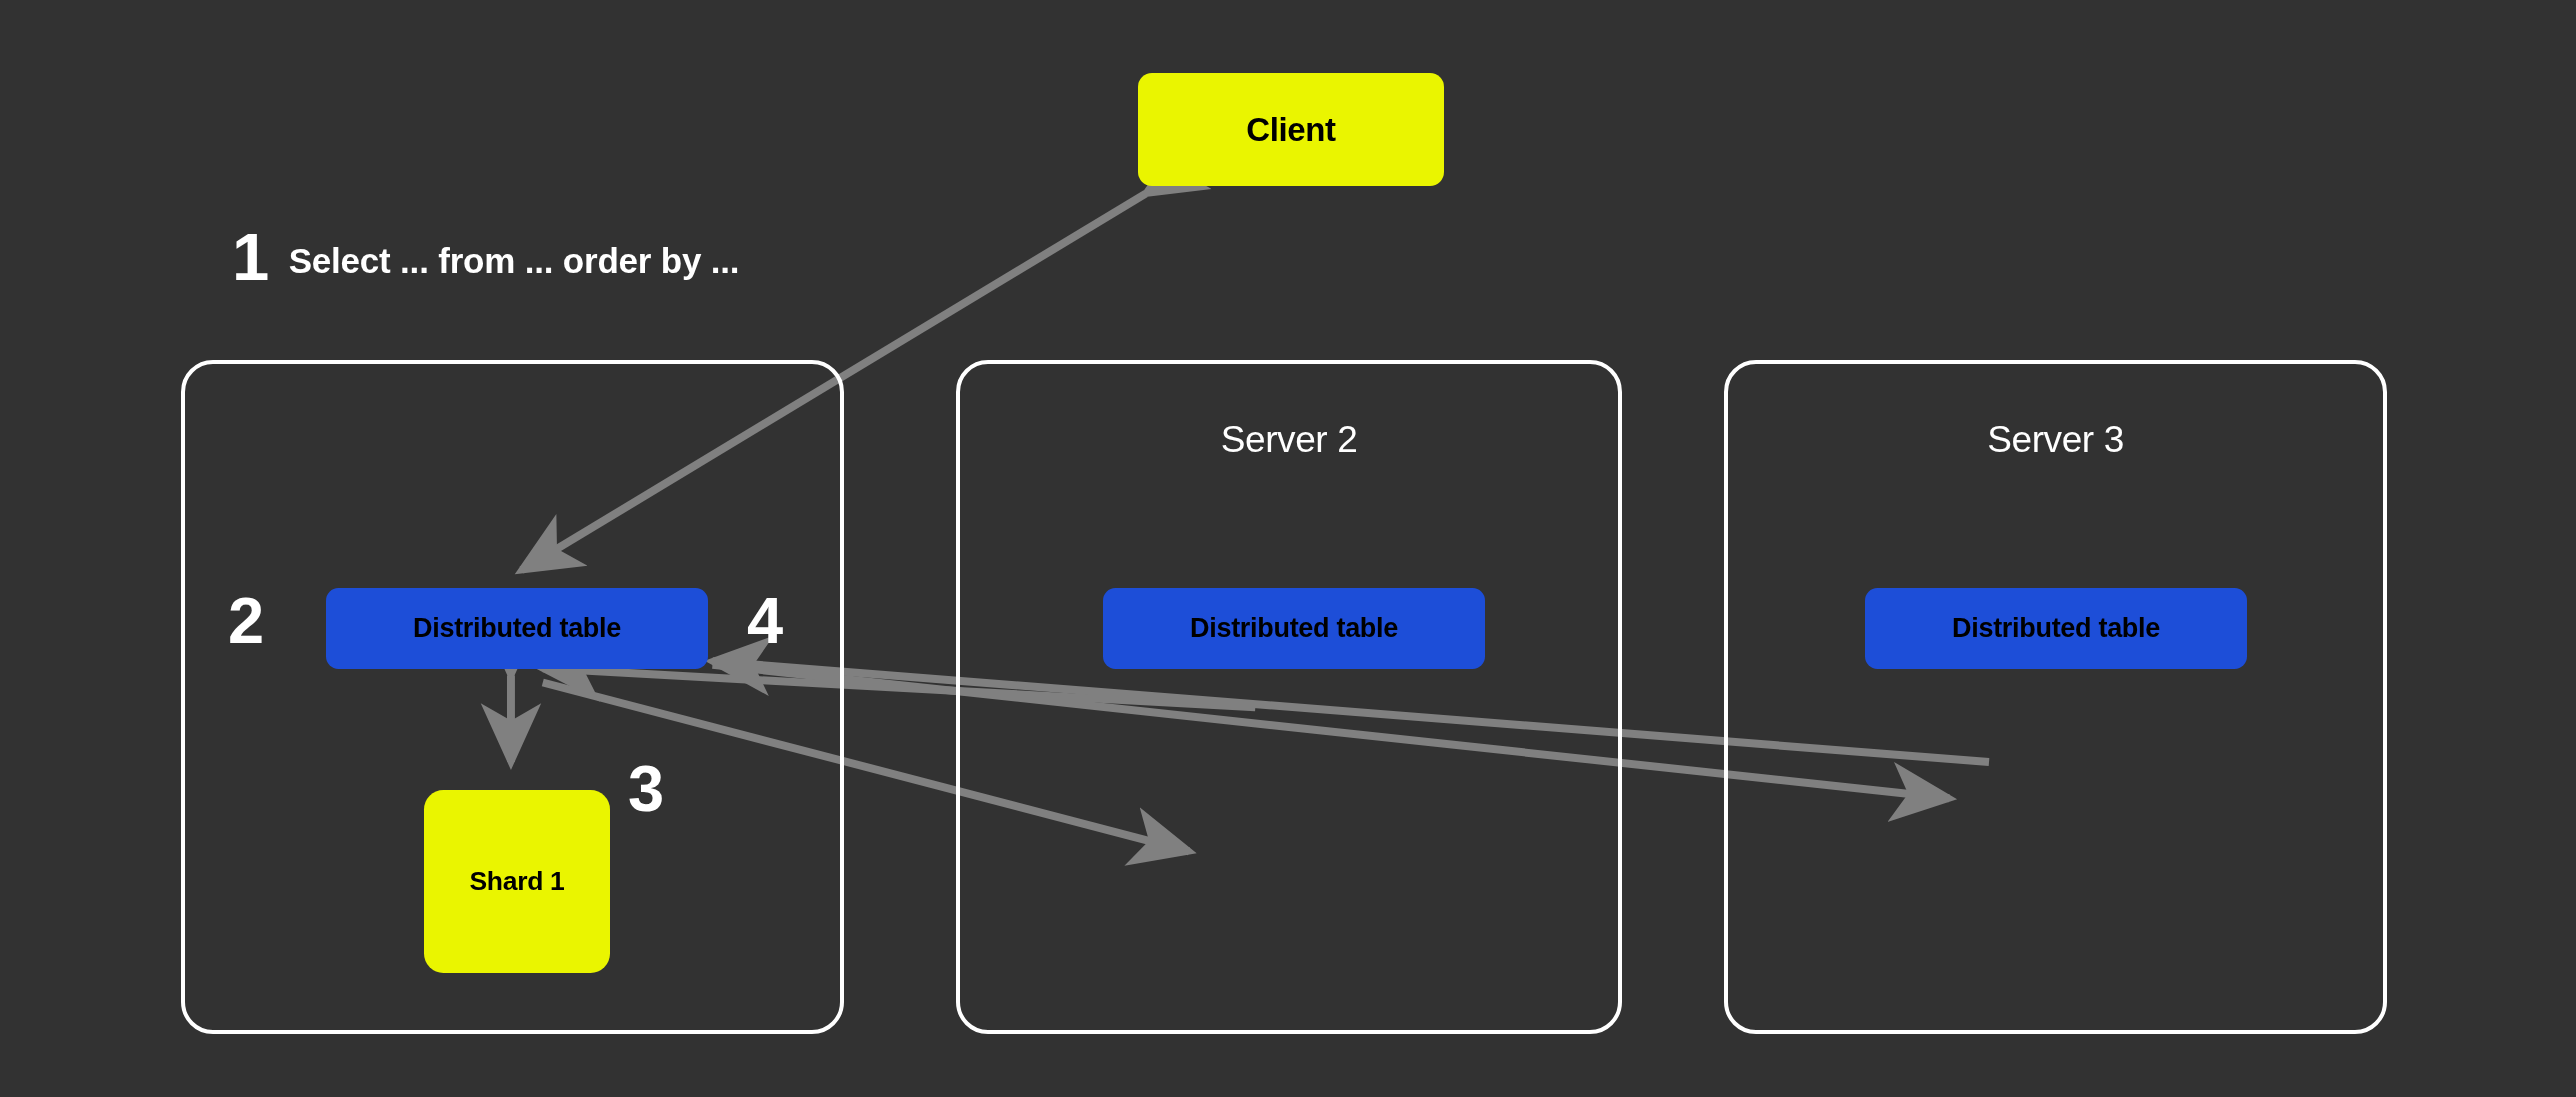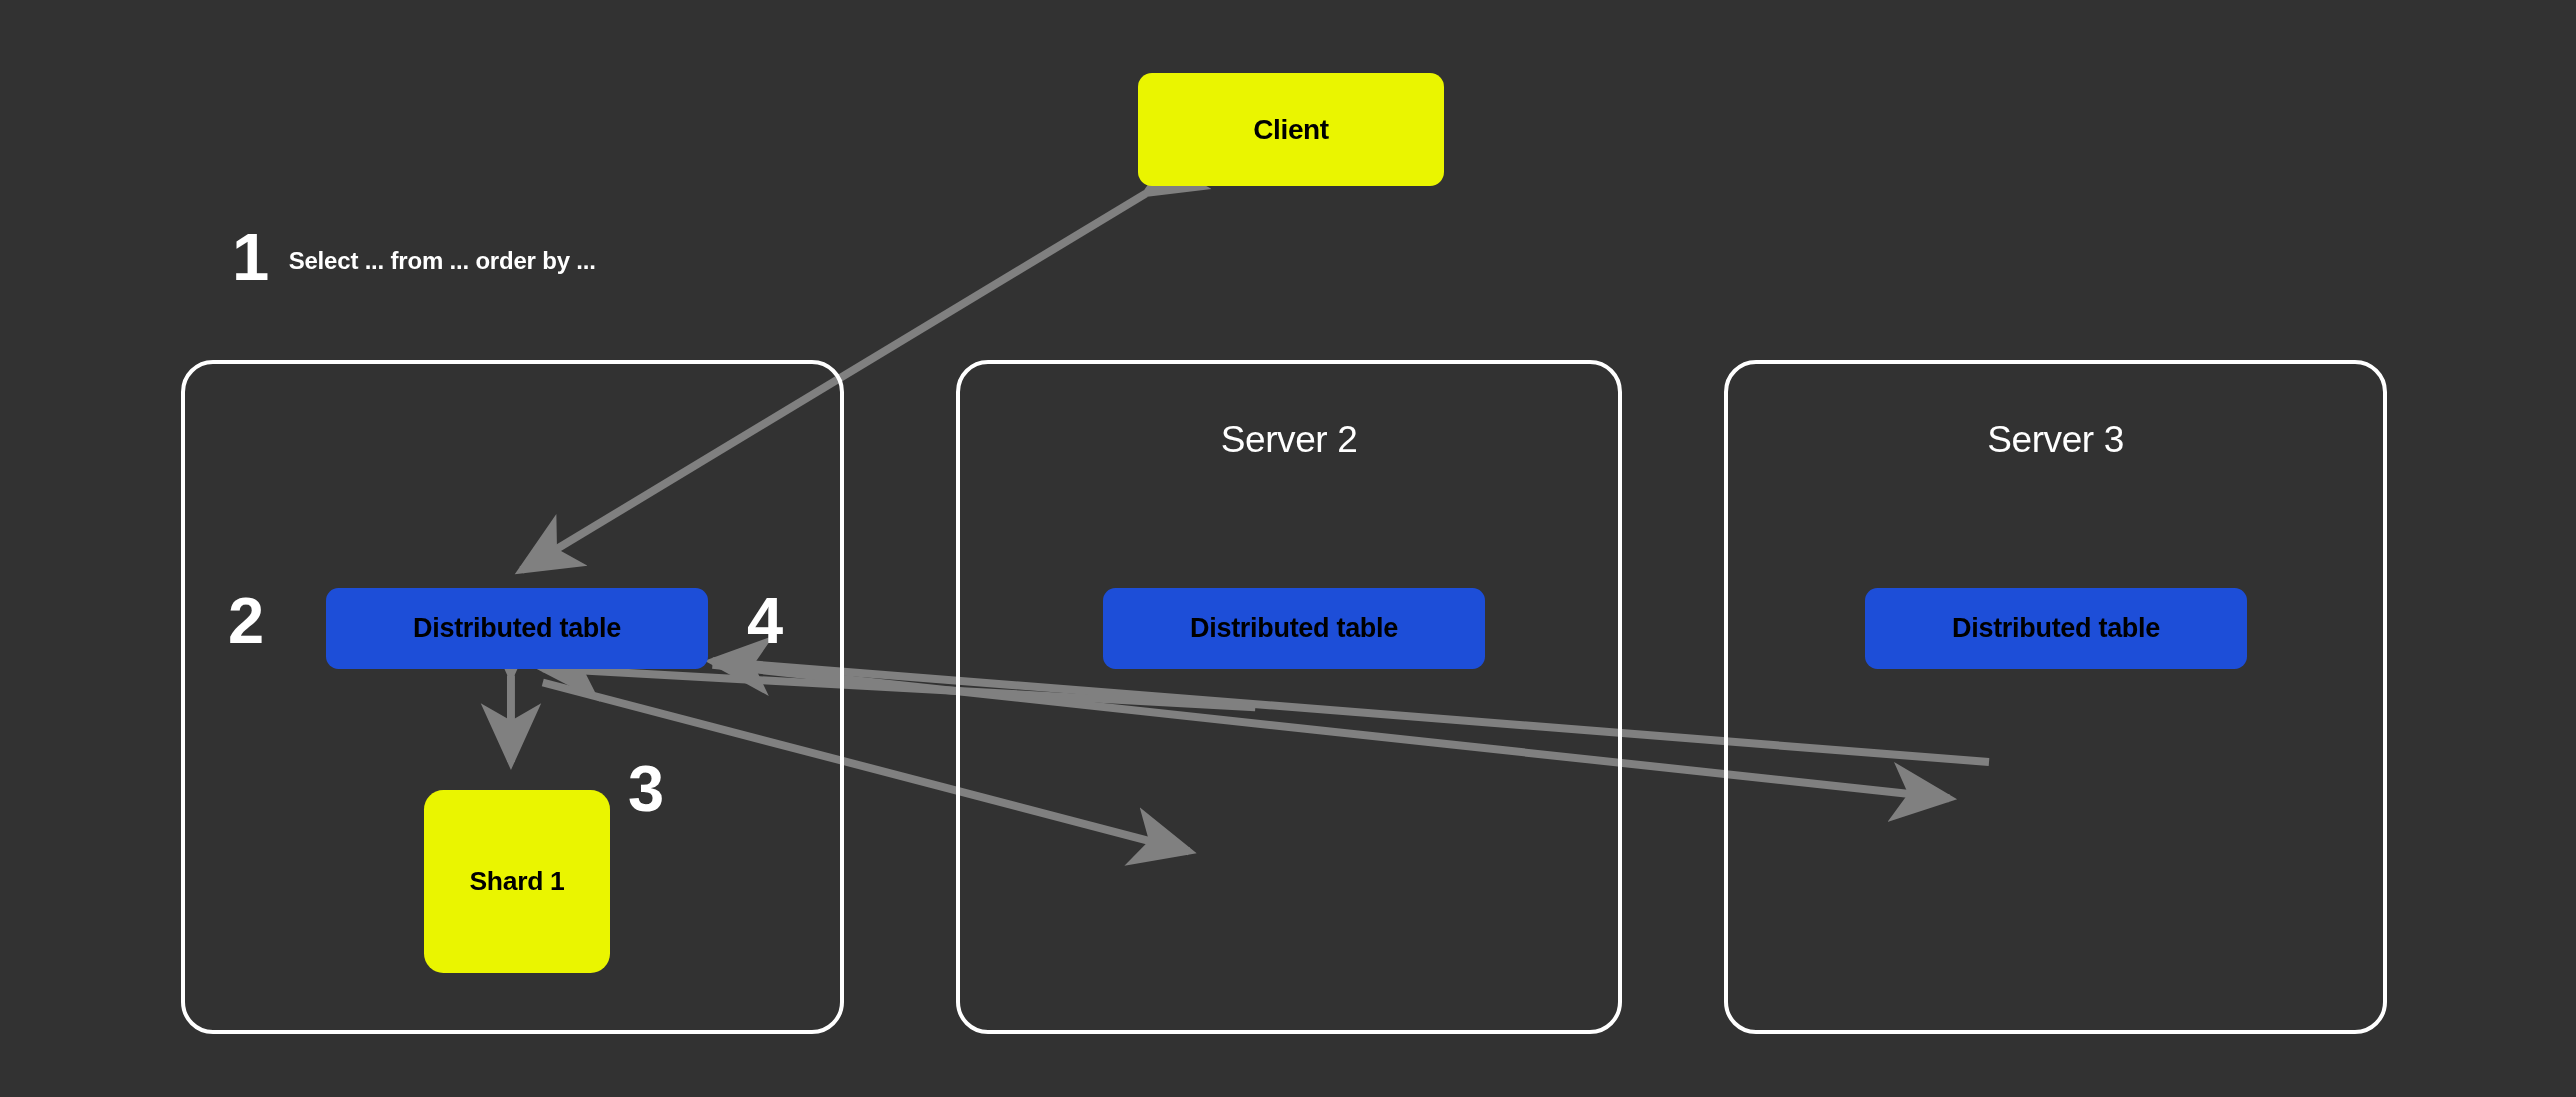--- a/index.html
+++ b/index.html
@@ -25,21 +25,21 @@
     width: 306px;
     height: 113px;
     background: #eaf500;
     border-radius: 14px;
     display: flex;
     align-items: center;
     justify-content: center;
   }
   .client-label {
     color: #000;
-    font-size: 28px;
+    font-size: 33px;
     font-weight: 700;
     letter-spacing: -0.4px;
   }
 
   
   .step1-row {
     position: absolute;
     left: 232px;
     top: 223px;
     display: flex;
@@ -47,21 +47,21 @@
     gap: 19.4px;
   }
   .step1-num {
     color: #ffffff;
     font-size: 67px;
     font-weight: 700;
     line-height: 1;
   }
   .step1-text {
     color: #ffffff;
-    font-size: 24px;
+    font-size: 35px;
     font-weight: 700;
     letter-spacing: -0.2px;
     padding-top: 8.8px;
   }
 
   
   .server-panel {
     position: absolute;
     top: 360px;
     height: 674px;

